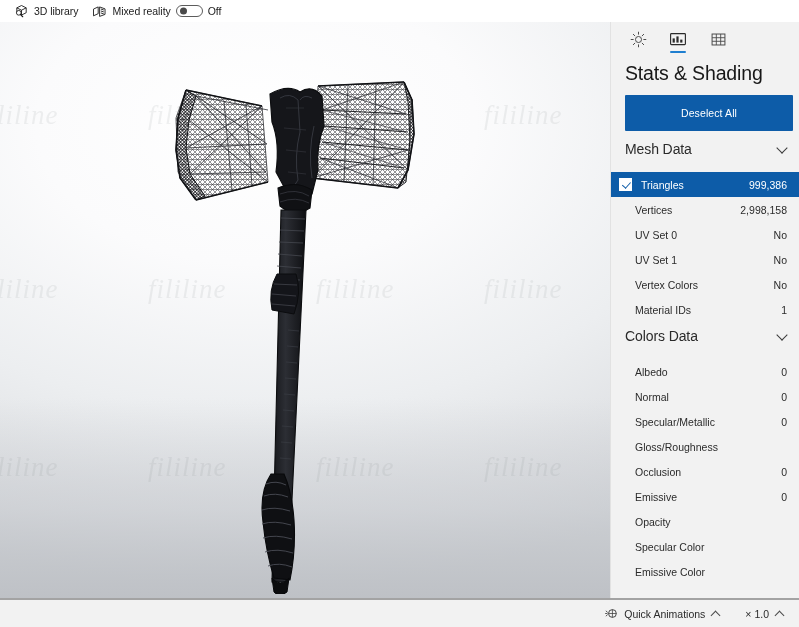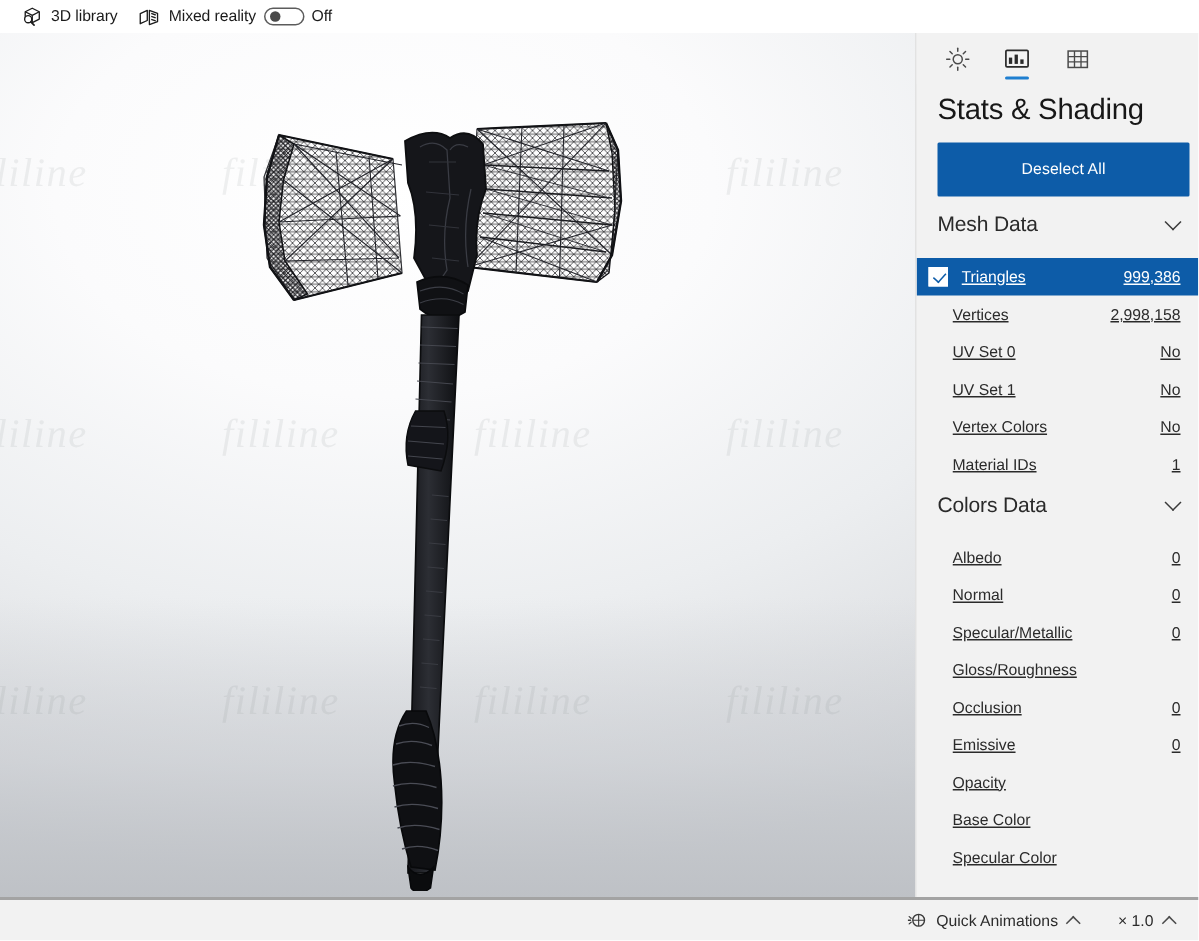--- a/index.html
+++ b/index.html
@@ -230,21 +230,20 @@
 
   .prop-row {
     display: flex;
     align-items: center;
     height: 25px;
     padding: 0 12px 0 24px;
     font-size: 10.5px;
     color: #2b2b2b;
     cursor: default;
     box-sizing: border-box;
-    text-decoration: underline;
   }
   .prop-row .pr-name {
     flex: 1 1 auto;
     white-space: nowrap;
     overflow: hidden;
     text-overflow: ellipsis;
   }
   .prop-row .pr-val {
     flex: 0 0 auto;
     text-align: right;
@@ -579,25 +578,25 @@
         </div>
         <div class="prop-row">
           <span class="pr-name">Emissive</span>
           <span class="pr-val">0</span>
         </div>
         <div class="prop-row">
           <span class="pr-name">Opacity</span>
           <span class="pr-val"></span>
         </div>
         <div class="prop-row">
-          <span class="pr-name">Base Color</span>
+          <span class="pr-name">Specular Color</span>
           <span class="pr-val"></span>
         </div>
         <div class="prop-row">
-          <span class="pr-name">Specular Color</span>
+          <span class="pr-name">Emissive Color</span>
           <span class="pr-val"></span>
         </div>
 
       </div>
     </div>
   </div>
 
   <div class="bottombar">
 
     <div class="bb-group">

